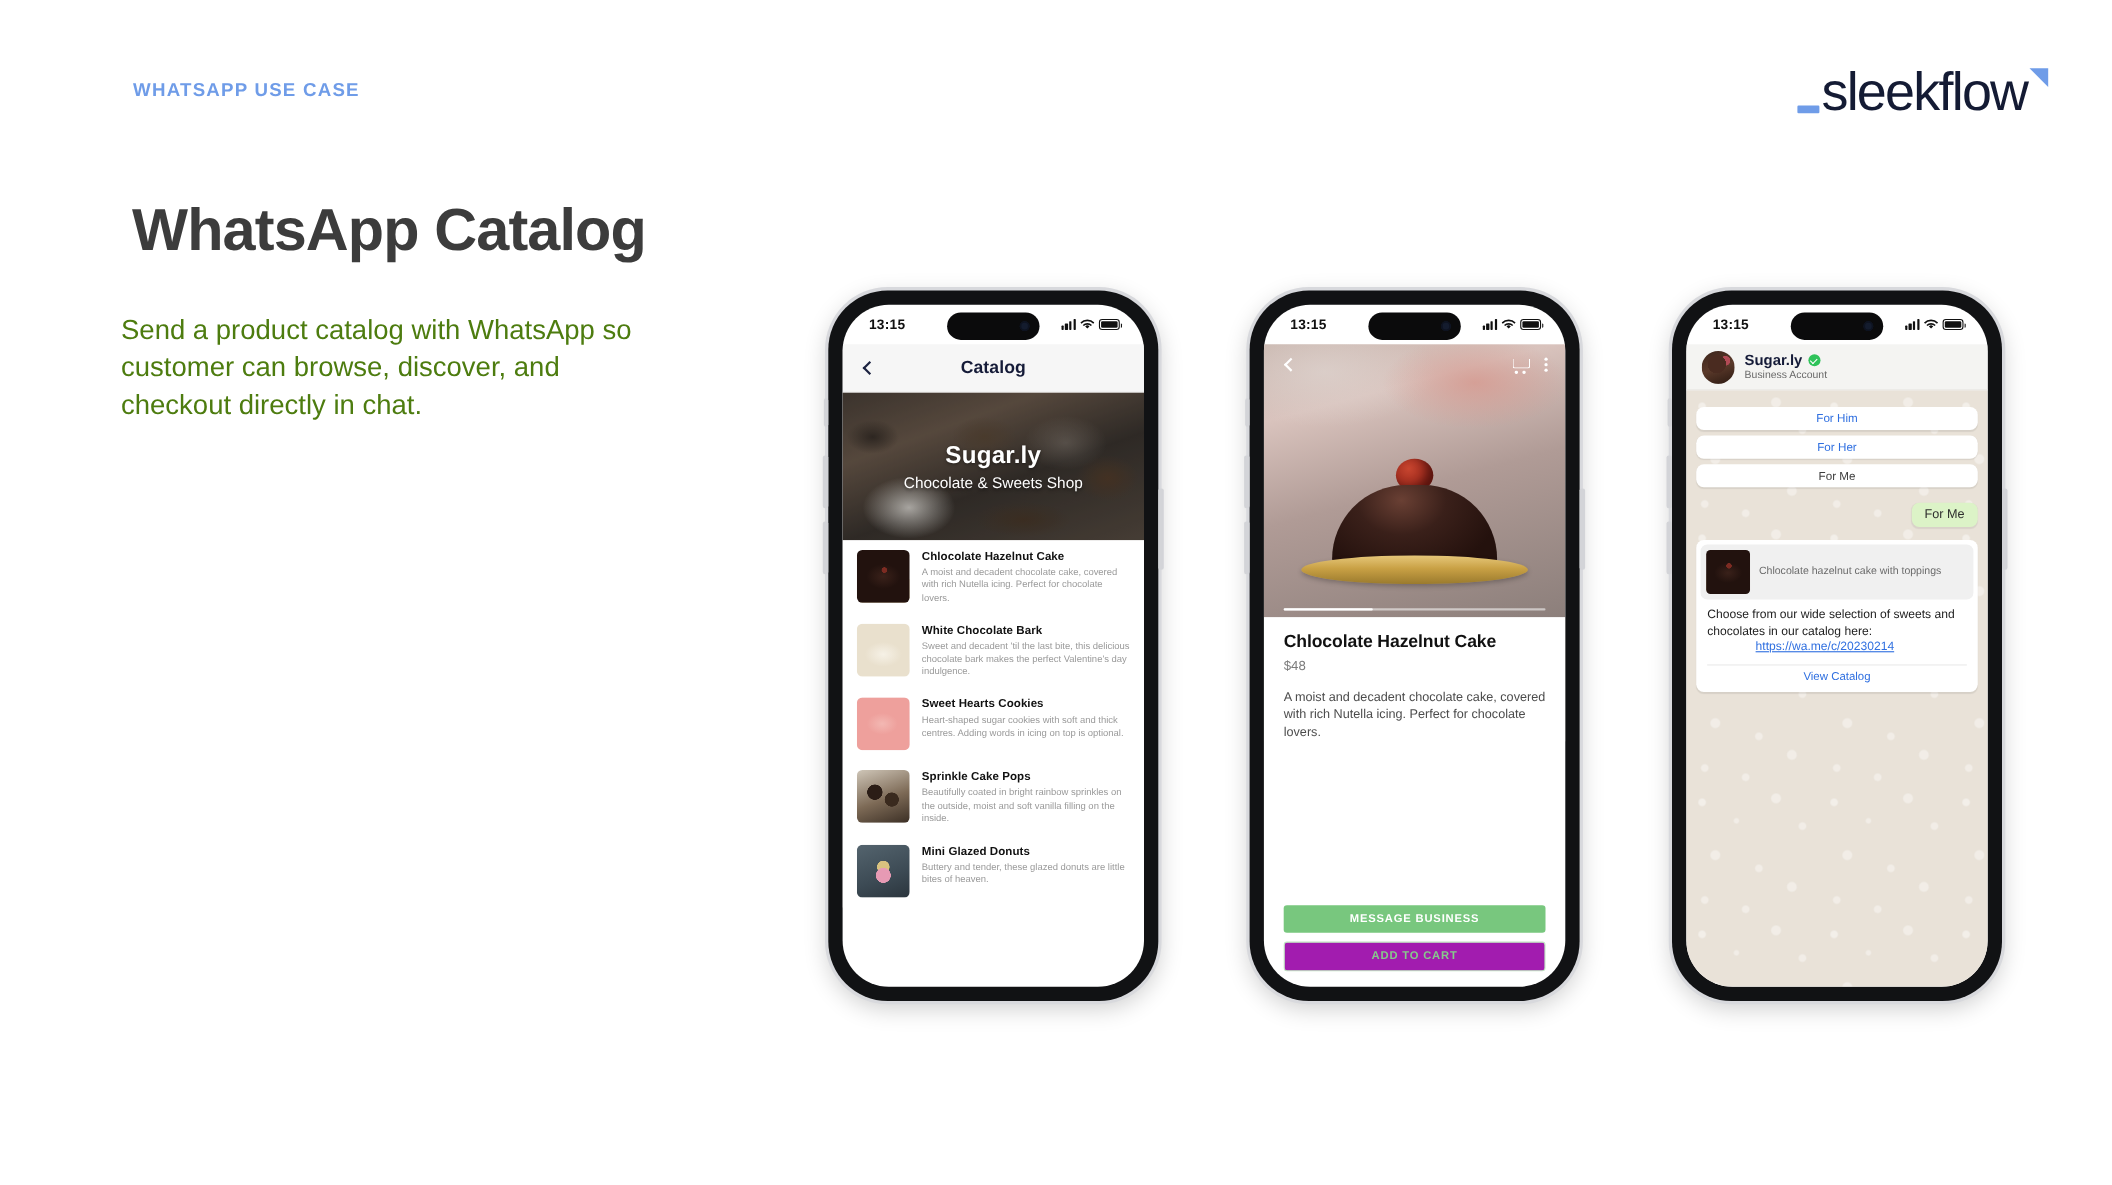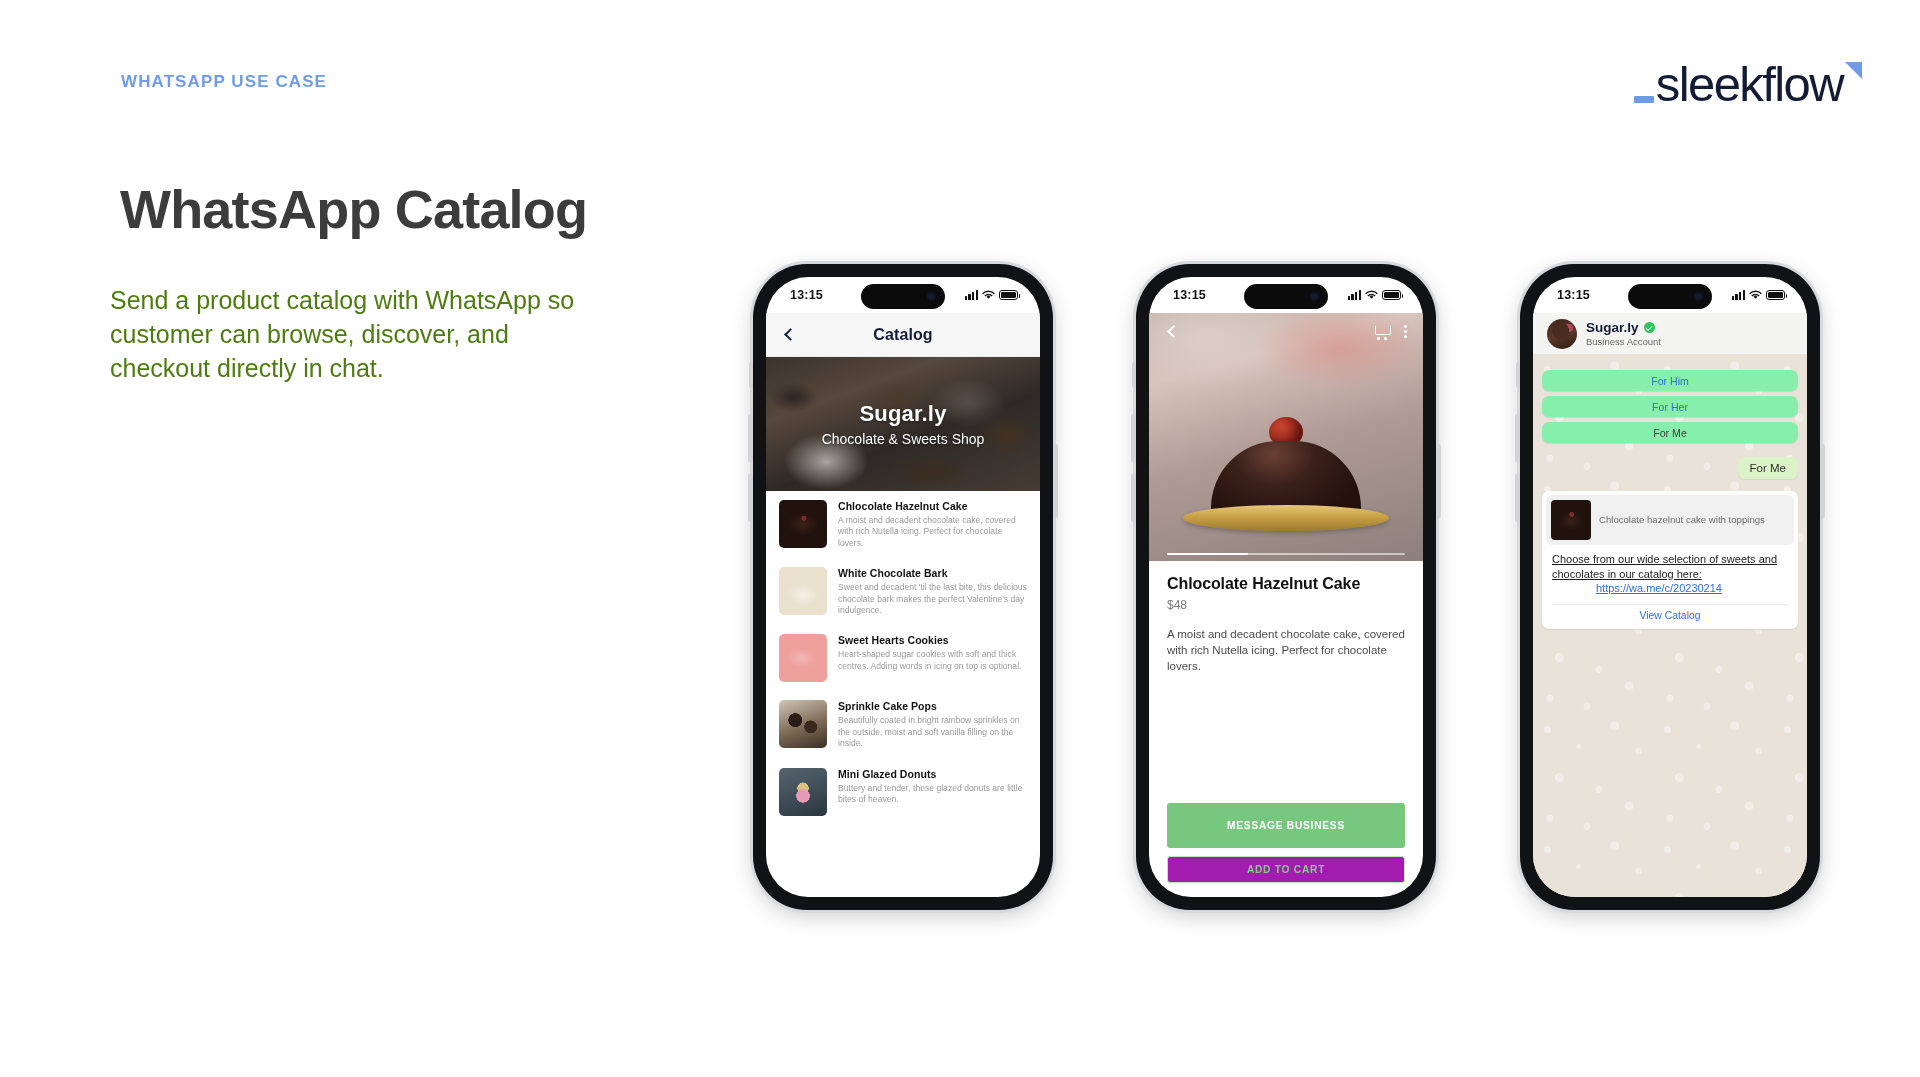--- a/index.html
+++ b/index.html
@@ -201,21 +201,21 @@
     position:absolute; left:18px; right:18px; bottom:6px; height:2.5px;
     background: rgba(255,255,255,.55); border-radius:2px; z-index:5;
   }
   .hero-scroll i { display:block; width:34%; height:100%; background:#fff; border-radius:2px;}
   .pd-body { padding: 14px 18px 0 18px; background:#fff; }
   .pd-name { font-size:16px; font-weight:700; color:#111; letter-spacing:-.1px; }
   .pd-price { font-size:12px; color:#7b7b7b; margin-top:5px; }
   .pd-desc { font-size:11.5px; line-height:16px; color:#4c4c4c; margin-top:14px; }
   .pd-actions { position:absolute; left:18px; right:18px; bottom:14px; }
   .btn-primary {
-    height:45px; border-radius:3px; background:#78c77e; color:#fff;
+    height:25px; border-radius:3px; background:#78c77e; color:#fff;
     font-size:10.2px; font-weight:700; letter-spacing:.75px;
     display:flex; align-items:center; justify-content:center;
   }
   .btn-outline {
     height:27px; border-radius:3px; background:#a21caf; border:1px solid #bfe3c0;
     color:#86ca8b; font-size:10.2px; font-weight:700; letter-spacing:.75px;
     display:flex; align-items:center; justify-content:center; margin-top:8px;
   }
 
   
@@ -258,21 +258,21 @@
       radial-gradient(circle at 45% 93%, rgba(255,255,255,.8) 0 3px, transparent 4px);
     background-size: 120px 120px;
   }
   .bubble-in {
     position:relative; z-index:2; background:#fff; border-radius:7px;
     padding:8px 9px; font-size:10.6px; line-height:14.2px; color:#4a4a4a;
     box-shadow:0 1px 1px rgba(0,0,0,.08);
   }
   .heart-emo { color:#e8536d; font-size:11px; }
   .reply-btn {
-    position:relative; z-index:2; background:#86efac; border-radius:7px;
+    position:relative; z-index:2; background:#ffffff; border-radius:7px;
     margin-top:5px; height:21px; display:flex; align-items:center;
     justify-content:center; font-size:10.6px; font-weight:400;
     box-shadow:0 1px 1px rgba(0,0,0,.08);
   }
   .reply-btn.blue { color:#2f6fe0; }
   .reply-btn.dark { color:#3d3d3d; }
   .bubble-out {
     position:relative; z-index:2; background:#dcf3c7; border-radius:7px;
     padding:5px 12px; font-size:11.5px; color:#2e2e2e;
     align-self:flex-end; margin:14px 0 0 auto; width:max-content;
@@ -284,21 +284,21 @@
   }
   .card-prev {
     display:flex; align-items:center; gap:8px; background:#f0f0f0;
     border-radius:6px; padding:5px;
   }
   .card-img { width:40px;height:40px;border-radius:4px;flex:none;
     background: radial-gradient(circle at 52% 36%, #7d2b22 0 7%, transparent 8%),
                 radial-gradient(ellipse 18px 13px at 50% 52%, #3a211a, #22120e 70%),
                 linear-gradient(180deg,#ded7cf 0 55%, #cbb073 55%, #a9872f 100%); }
   .card-cap { font-size:9.6px; line-height:12.4px; color:#6b6b6b; }
-  .card-text { font-size:11px; line-height:14.6px; color:#1d1d1d; padding:7px 6px 3px 6px;text-decoration:underline; }
+  .card-text { font-size:11px; line-height:14.6px; color:#1d1d1d; padding:7px 6px 3px 6px; }
   .card-link { color:#2f6fe0; text-decoration:underline; word-break:break-all;padding-left:44px; }
   .card-div { height:1px; background:#e9e9e9; margin:5px 6px 0 6px; }
   .card-action {
     text-align:center; color:#2f6fe0; font-size:10.4px; padding:5px 0 4px 0;
   }
 </style>
 </head>
 <body>
 
 <div class="page">

